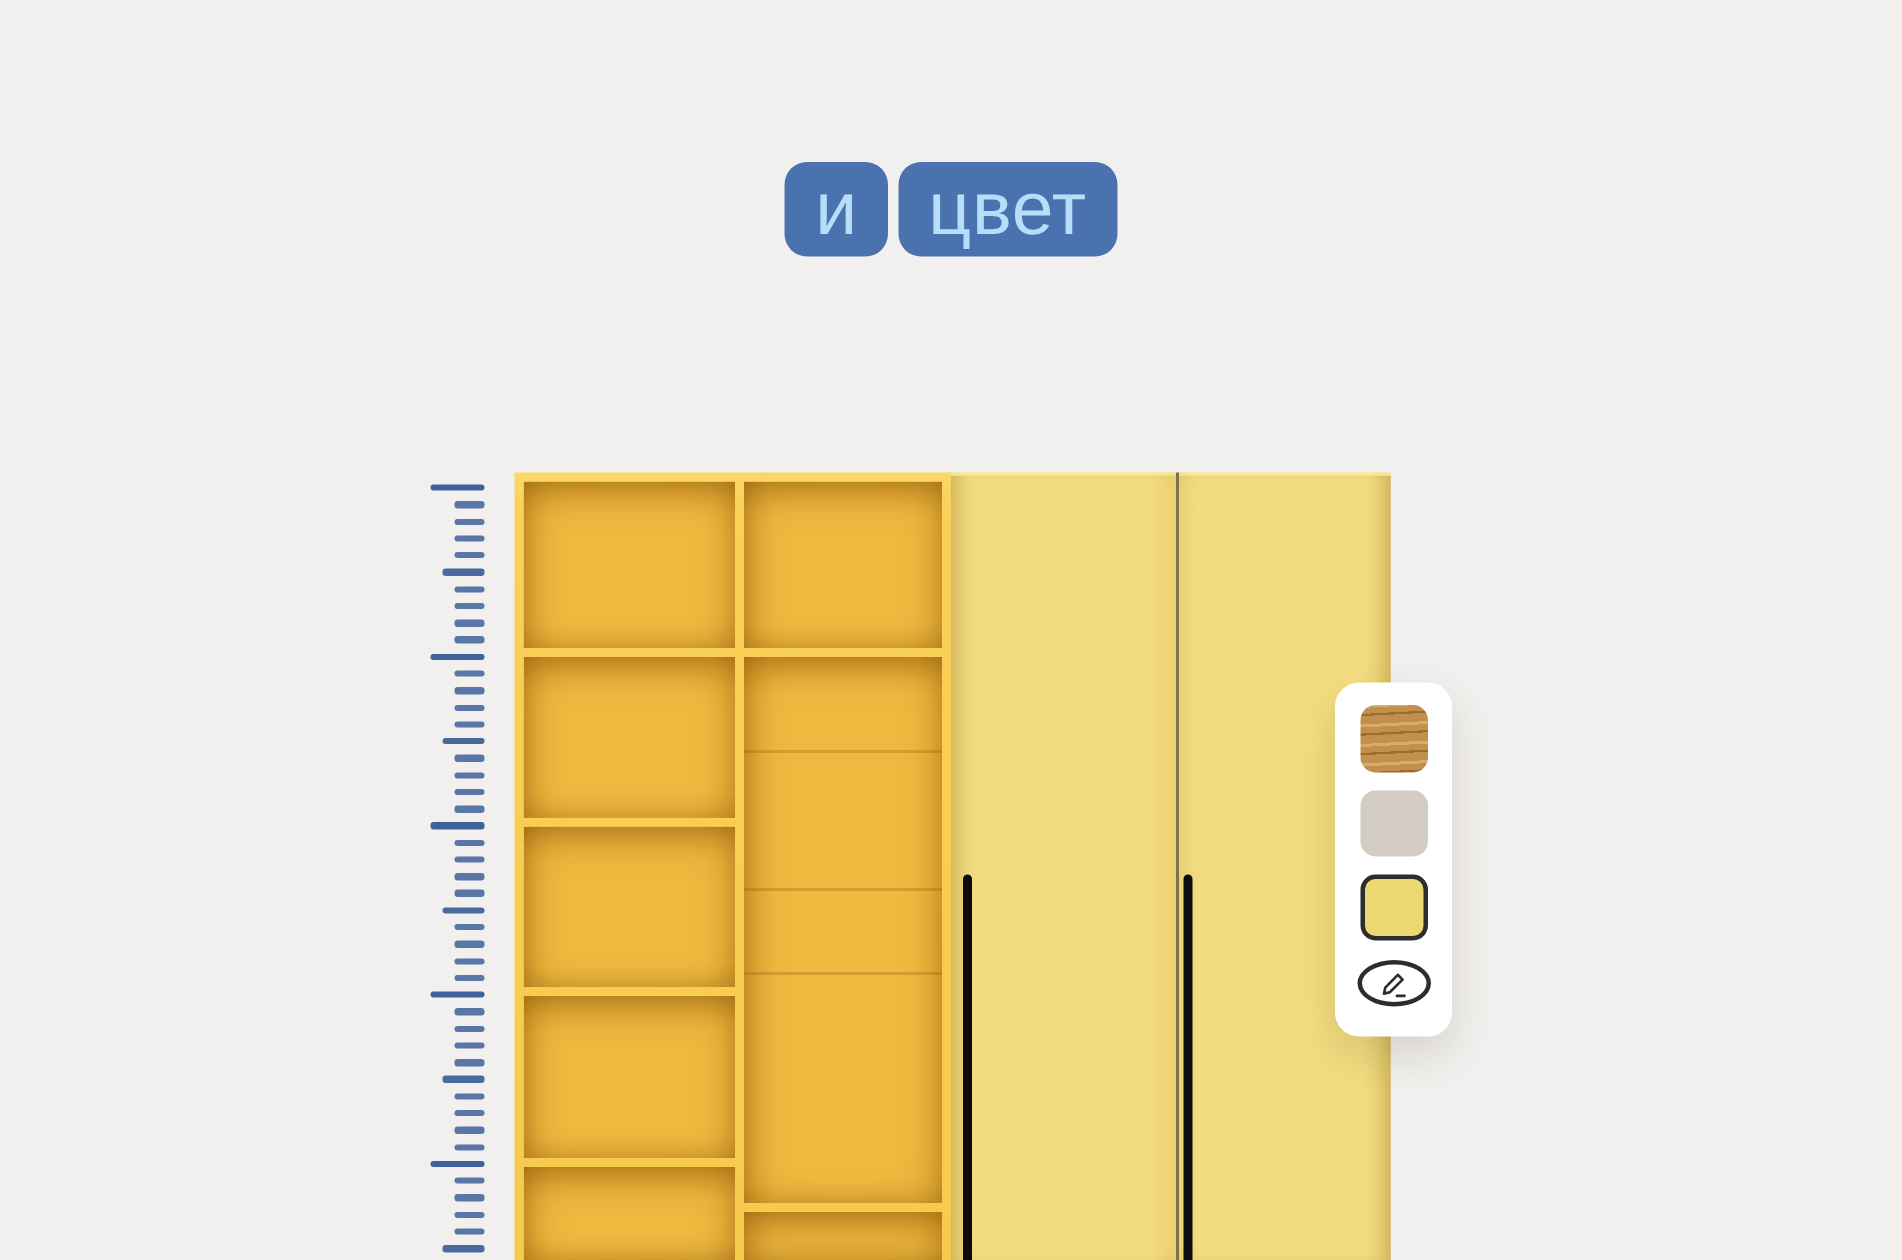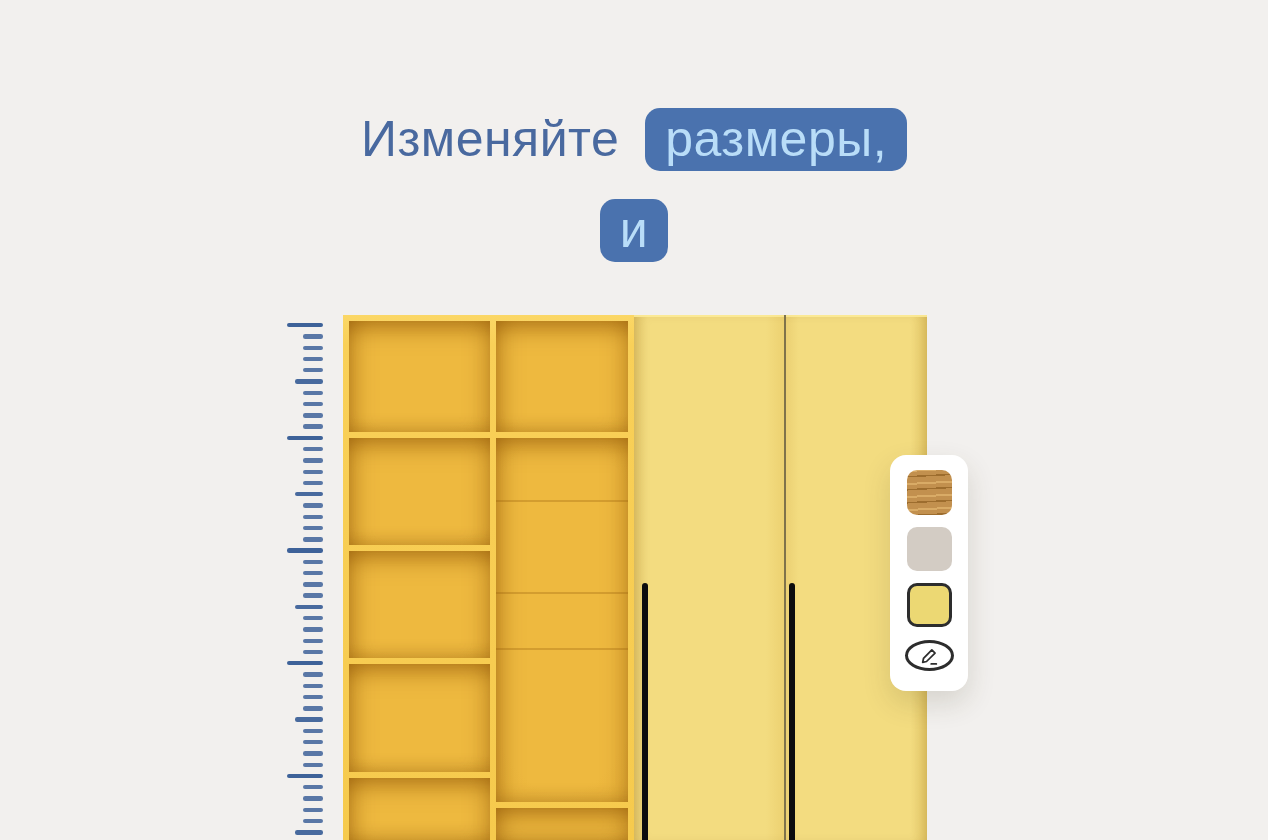--- a/index.html
+++ b/index.html
@@ -124,25 +124,22 @@
   }
   .edit-btn svg{display:block;}
 </style>
 </head>
 <body>
 
 <div class="stage">
 
   <div class="headline">
     <div class="hl-row">
-      <span class="hl-plain">Изменяйте</span>
-      <span class="hl-pill">размеры,</span>
-    </div>
-    <div class="hl-row">
       <span class="hl-pill">и</span>
+      <span class="hl-pill">цвет</span>
     </div>
   </div>
 
   <div class="ruler" id="ruler">
       <div class="tick long" style="top: 0px;"></div>
       <div class="tick short" style="top: 11.27px;"></div>
       <div class="tick short" style="top: 22.54px;"></div>
       <div class="tick short" style="top: 33.81px;"></div>
       <div class="tick short" style="top: 45.08px;"></div>
       <div class="tick medium" style="top: 56.35px;"></div>

